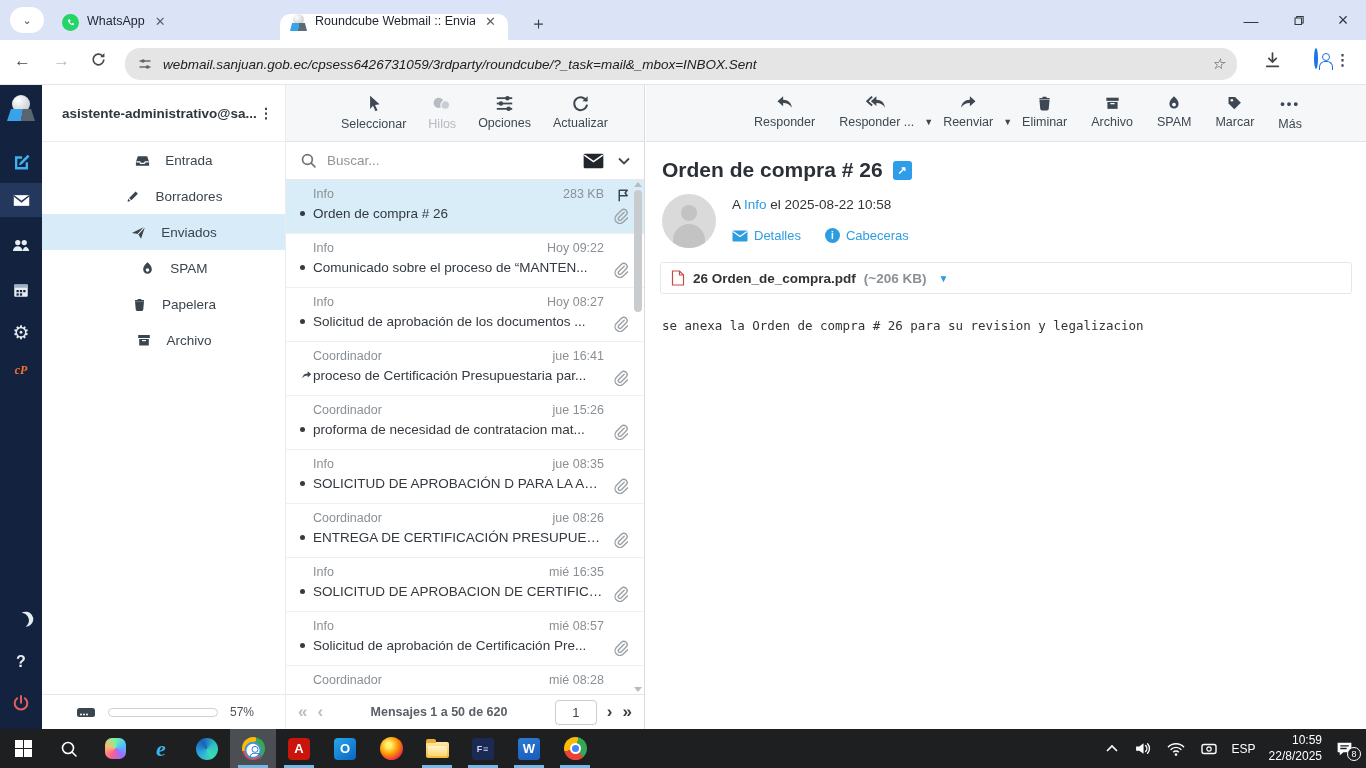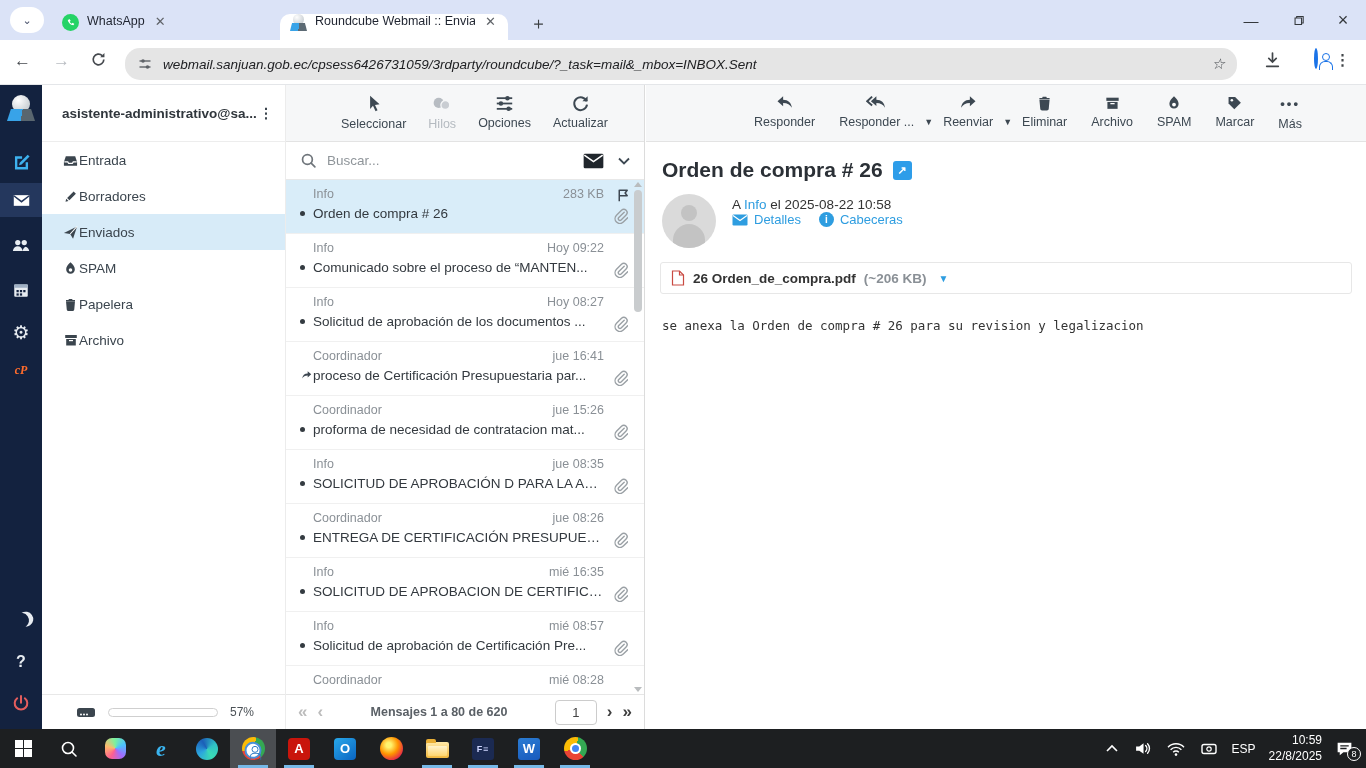--- a/index.html
+++ b/index.html
@@ -46,21 +46,21 @@
   .gear-glyph { font-size:19px; }
   .cp-glyph { color:#ff6c2c; font-style:italic; font-weight:bold; font-size:12px; font-family:"Liberation Serif",serif; }
   .moon-glyph { width:15px; height:15px; border-radius:50%; box-shadow:4px -2px 0 0 #e8edf2; transform:rotate(10deg); }
   .help-glyph { font-size:16px; font-weight:bold; }
 
   
   #folders { position:absolute; left:42px; top:0; width:243px; height:644px; background:#fff; }
   #acct-row { height:57px; display:flex; align-items:center; padding:0 12px 0 20px; border-bottom:1px solid #ededed; }
   #acct-row .email { flex:1; font-size:13.5px; font-weight:bold; color:#30363c; white-space:nowrap; overflow:hidden; }
   #acct-row .kebab { color:#3b454e; font-weight:bold; font-size:14px; letter-spacing:0; }
-  .folder { height:36px; display:flex; align-items:center; padding-left:20px; font-size:13.5px; color:#3b454e; }
+  .folder { height:36px; display:flex; align-items:center; gap:14px; padding-left:20px; font-size:13.5px; color:#3b454e;justify-content:center; }
   .folder.selected { background:#d7ebf8; }
   .fico { width:17px; display:flex; justify-content:center; }
 
   
   #quota { position:absolute; left:42px; bottom:0; width:243px; height:35px; background:#fff; border-top:1px solid #e8e8e8; display:flex; align-items:center; }
   #quota .bar { width:110px; height:9px; border:1px solid #cfcfcf; border-radius:5px; margin-left:12px; overflow:hidden; background:#fff; }
   #quota .fill { height:100%; width:57%; background:#56b1e4; border-radius:5px 0 0 5px; }
   #quota .pct { font-size:12px; color:#4c5257; margin-left:12px; }
 
   
@@ -110,21 +110,21 @@
   #msg-title-row { display:flex; align-items:center; gap:10px; padding:16px 0 0 16px; }
   #msg-title { font-size:21px; font-weight:bold; color:#2b3036; }
   .extlink { width:19px; height:19px; border-radius:3px; background:#2e9de9; color:#fff; font-size:11px; font-weight:bold; display:flex; align-items:center; justify-content:center; }
   #msg-head { display:flex; padding:12px 0 0 16px; }
   .big-avatar { width:54px; height:54px; border-radius:50%; background:#dadada; position:relative; overflow:hidden; }
   .big-avatar::before { content:""; position:absolute; left:19px; top:11px; width:16px; height:16px; border-radius:50%; background:#c3c3c3; }
   .big-avatar::after { content:""; position:absolute; left:11px; top:30px; width:32px; height:26px; border-radius:16px 16px 0 0; background:#c3c3c3; }
   #head-lines { margin-left:16px; padding-top:3px; }
   .to-line { font-size:13.5px; color:#333; }
   .link-blue { color:#2e9de0; }
-  .head-actions { display:flex; align-items:center; gap:18px; margin-top:0; }
+  .head-actions { display:flex; align-items:center; gap:24px; margin-top:16px; }
   .hact { display:flex; align-items:center; gap:6px; font-size:13px; color:#2e9de0; }
   .info-badge { width:15px; height:15px; border-radius:50%; background:#2e9de0; color:#fff; font-size:10px; font-weight:bold; display:flex; align-items:center; justify-content:center; }
   #attach-bar { margin:14px 14px 0 14px; border:1px solid #e7e7e7; border-radius:3px; height:32px; display:flex; align-items:center; padding:0 10px; gap:8px;font-weight:bold; }
   #attach-bar .aname { font-size:13.5px; color:#333; }
   #attach-bar .asize { font-size:13.5px; color:#8a9096; }
   #attach-bar .acaret { color:#2e9de0; font-size:10px; margin-left:4px; }
   #msg-body { padding:24px 16px 0 16px; font-family:"DejaVu Sans Mono",monospace; font-size:12.5px; color:#333; }
 
   
   #taskbar { position:absolute; left:0; top:729px; width:1366px; height:39px; background:#1d1f21; display:flex; align-items:stretch; }
@@ -567,21 +567,21 @@
 
     <div id="list-scroll">
       <span class="scr-arrow scr-up"></span>
       <span class="thumb"></span>
       <span class="scr-arrow scr-dn"></span>
     </div>
 
     <div id="pager">
       <span class="pg-ic dis">«</span>
       <span class="pg-ic dis">‹</span>
-      <span class="count">Mensajes 1 a 80 de 620</span>
+      <span class="count">Mensajes 1 a 50 de 620</span>
       <input id="page-input" value="1" style="">
       <span class="pg-ic">›</span>
       <span class="pg-ic">»</span>
     </div>
   </div>
 
   <div id="view-col">
     <div class="pane-toolbar" id="view-toolbar">
       <div class="tbtn">
         <svg width="20" height="18" viewBox="0 0 16 14">

